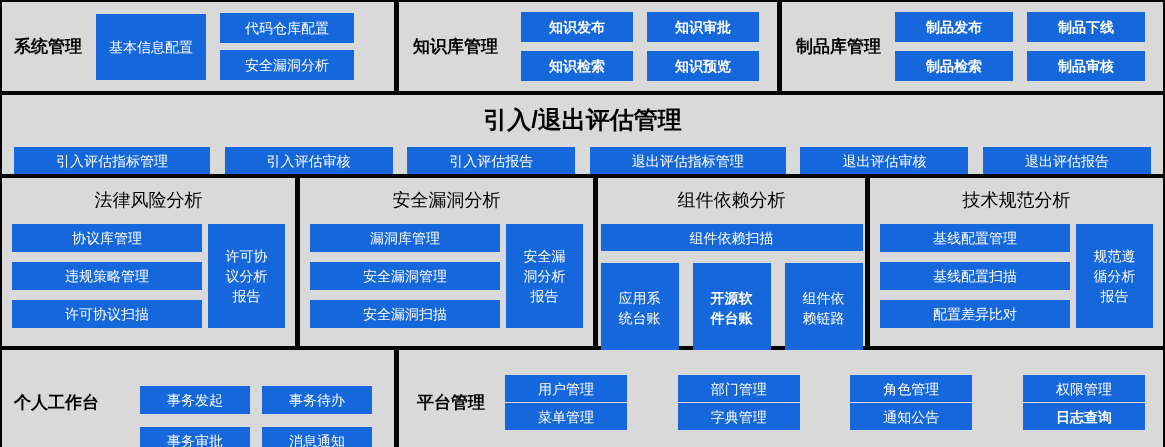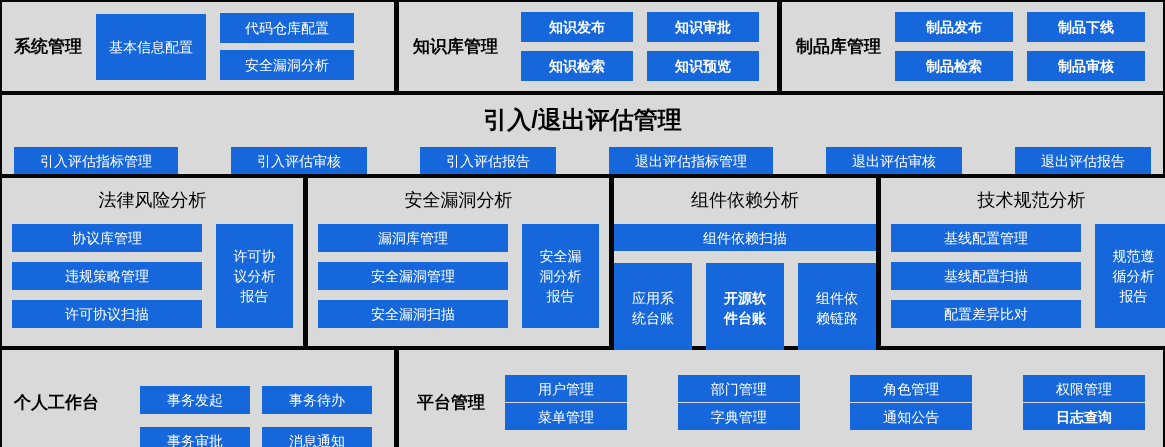--- a/index.html
+++ b/index.html
@@ -48,25 +48,25 @@
   .panel-kb { width: 378px; display: flex; align-items: center; padding: 10px 14px; }
   .panel-pb { flex: 1; display: flex; align-items: center; padding: 10px 14px; }
   .grid-2x2 { display: grid; grid-template-columns: repeat(2, 112px); gap: 9px 14px; margin-left: auto; margin-right: 4px; }
   .grid-2x2 .btn { height: 30px; font-weight: bold; }
   .panel-pb .grid-2x2 { grid-template-columns: repeat(2, 118px); }
 
   
   .panel-eval { flex: 1; display: flex; flex-direction: column; }
   .eval-title { font-size: 24px; font-weight: bold; text-align: center; margin: 9px 0 11px; color: #000; }
   .eval-buttons { display: flex; justify-content: space-between; padding: 0 12px; }
-  .eval-buttons .btn { height: 27px; padding: 0 26px; white-space: nowrap; }
+  .eval-buttons .btn { height: 27px; padding: 0 42px; white-space: nowrap; }
 
   
   .panel-analysis { flex: 1; display: flex; flex-direction: column; }
-  .analysis-body { display: flex; justify-content: center; gap: 14px; padding: 0 10px; }
+  .analysis-body { display: flex; justify-content: center; gap: 6px; padding: 0 10px; }
   .stack { display: flex; flex-direction: column; gap: 10px; }
   .stack .btn { width: 190px; height: 28px; }
   .btn-report { width: 77px; height: 104px; padding: 0 15px; line-height: 20px; }
 
   .dep-body { display: flex; flex-direction: column; gap: 12px; width: 262px; margin: 0 auto; }
   .dep-body .btn-wide { height: 27px; width: 100%; }
   .dep-row { display: flex; justify-content: space-between; }
   .dep-row .btn { width: 78px; height: 90px; padding: 0 14px; line-height: 20px; }
 
   

